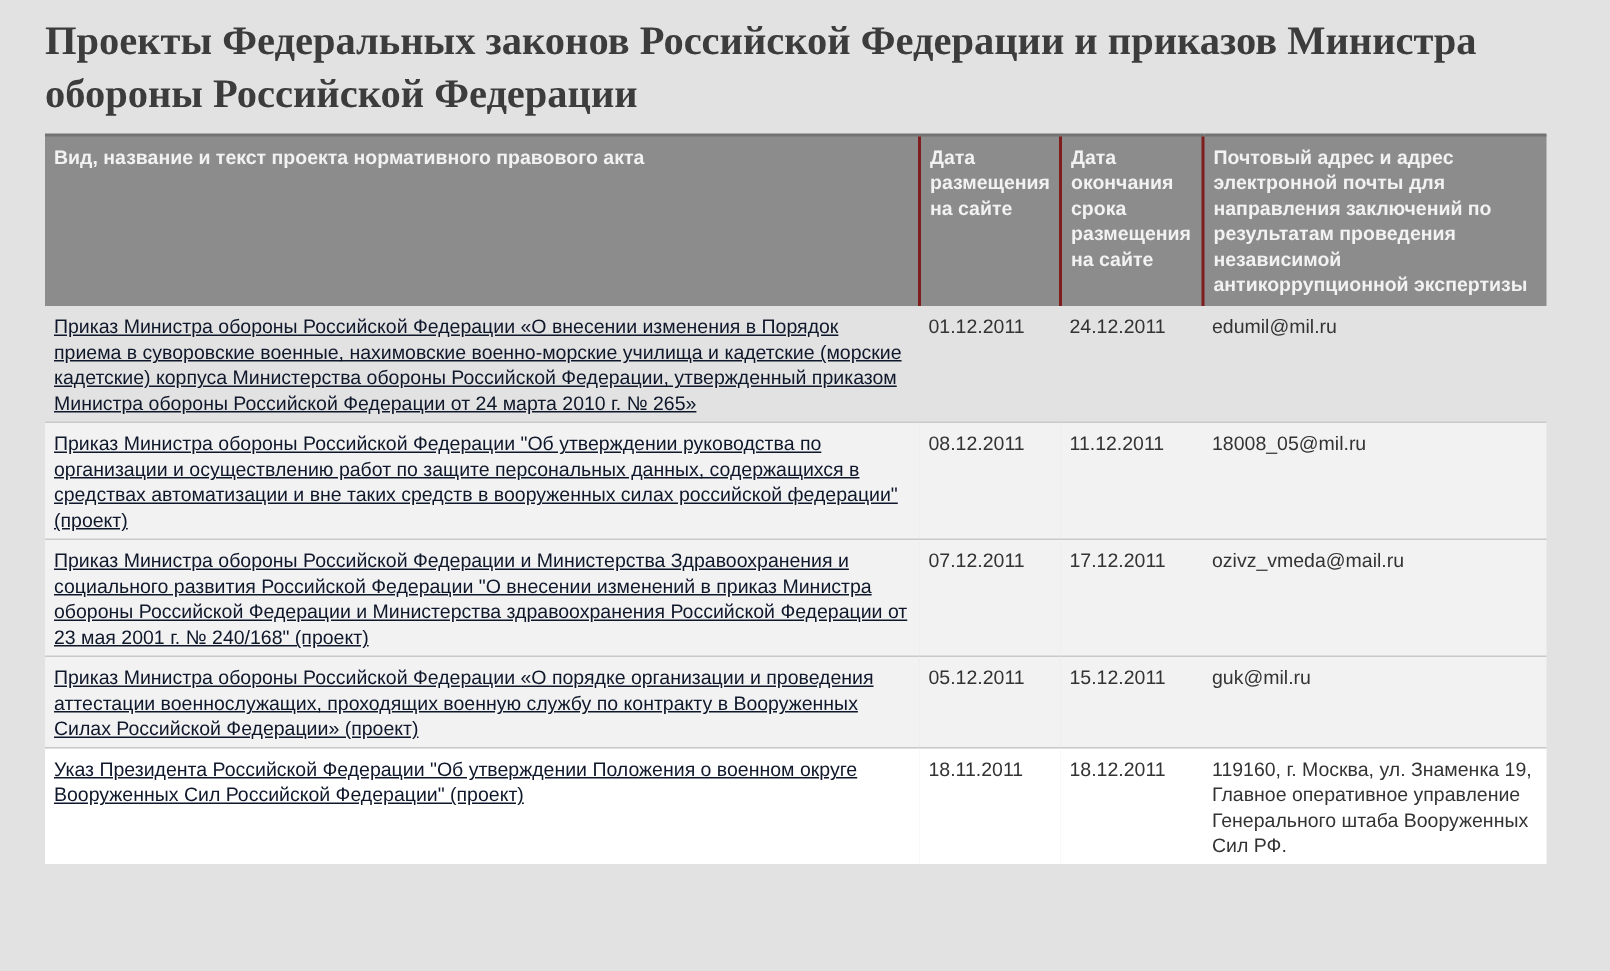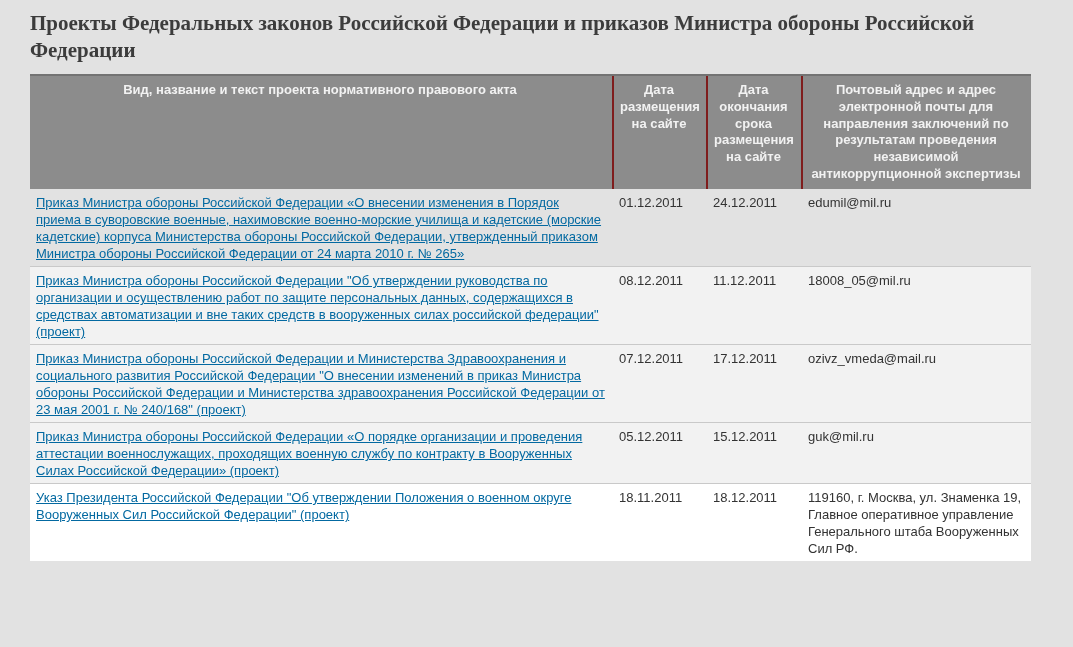--- a/index.html
+++ b/index.html
@@ -5,47 +5,47 @@
   * { box-sizing: border-box; }
   html, body { margin: 0; padding: 0; }
   body {
     width: 1073px; height: 647px; overflow: hidden;
     background: #e2e2e2;
     font-family: "Liberation Sans", sans-serif;
   }
   .page { padding: 6px 12px 0 30px; }
   .page-title {
     font-family: "Liberation Serif", serif;
-    font-size: 21px; font-weight: bold;
+    font-size: 27px; font-weight: bold;
     line-height: 1.28; color: #3c3c3c;
     margin: 4px 0 10px 0; max-width: 965px;
   }
   table.docs {
     border-collapse: collapse;
     width: 1001px; table-layout: fixed;
   }
   col.c1 { width: 583px; }
   col.c2 { width: 94px; }
   col.c3 { width: 95px; }
   col.c4 { width: 229px; }
   thead th {
     background: #8c8c8c; color: #f2f2f2;
-    font-size: 13px; font-weight: bold; text-align: center;
+    font-size: 13px; font-weight: bold; text-align: left;
     vertical-align: top; padding: 6px 8px 6px 6px;
     height: 108px; line-height: 1.3;
     border-top: 2px solid #737373;
   }
   thead th + th { border-left: 2px solid #7f1d1d; }
   tbody td {
     font-size: 13px; color: #333;
     vertical-align: top; line-height: 17px;
     padding: 5px 8px 4px 6px;
   }
   tbody tr + tr { border-top: 1px solid #c9c9c9; }
-  tbody a.doc-link { color: #0369a1; text-decoration: underline; text-align: right; }
+  tbody a.doc-link { color: #0f172a; text-decoration: underline; text-align: right; }
 </style>
 </head>
 <body>
 
 <div class="page">
 
   <h1 class="page-title">Проекты Федеральных законов Российской Федерации и приказов Министра обороны Российской Федерации</h1>
 
   <table class="docs">
     <colgroup>

